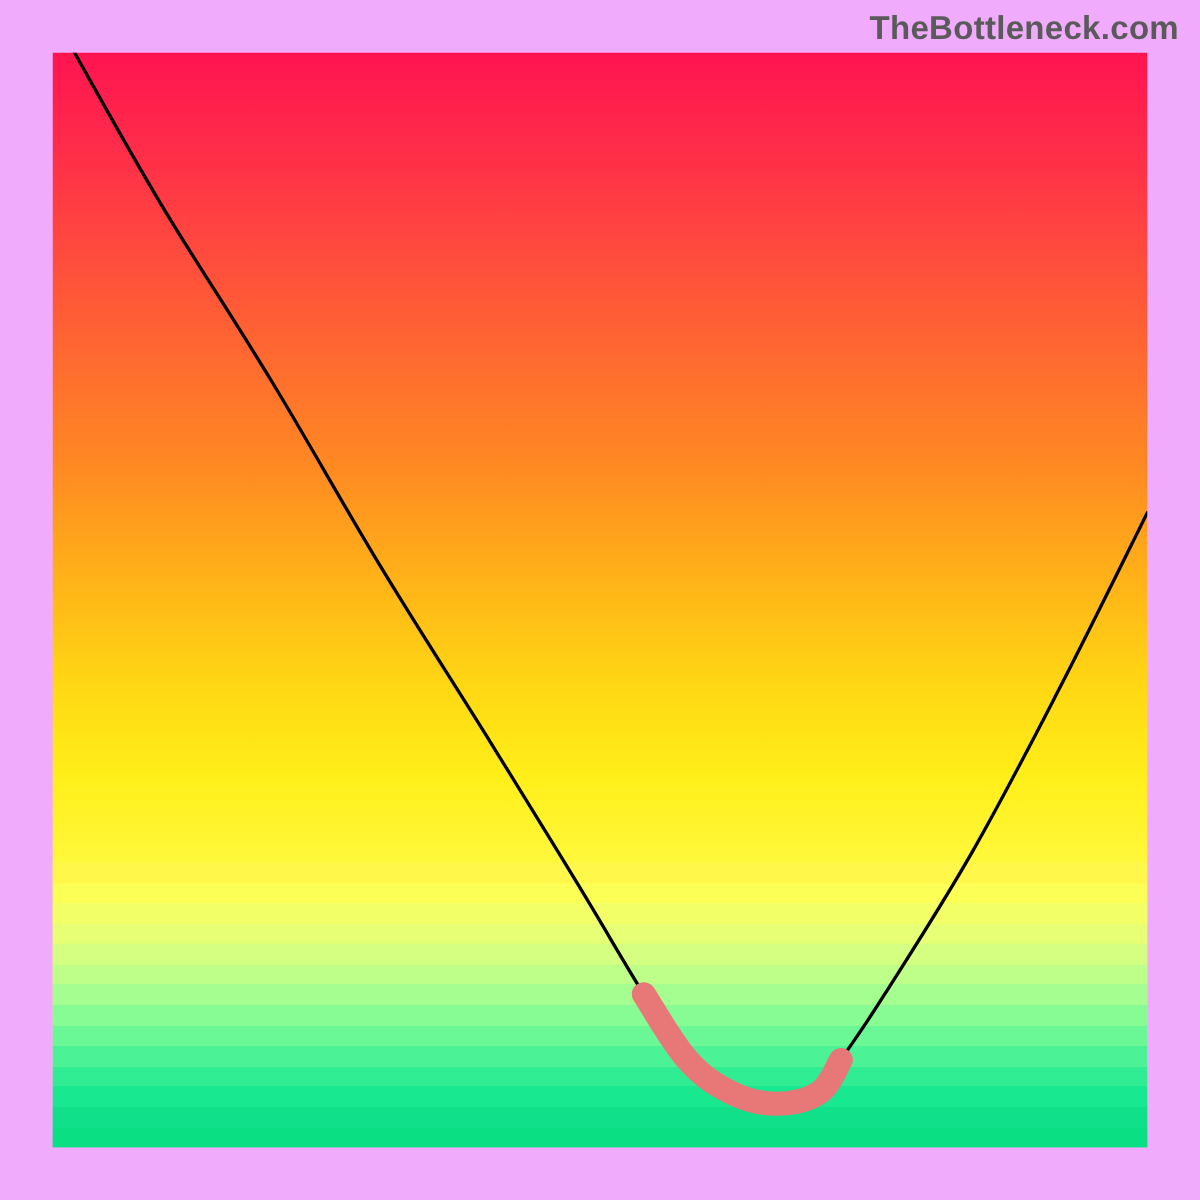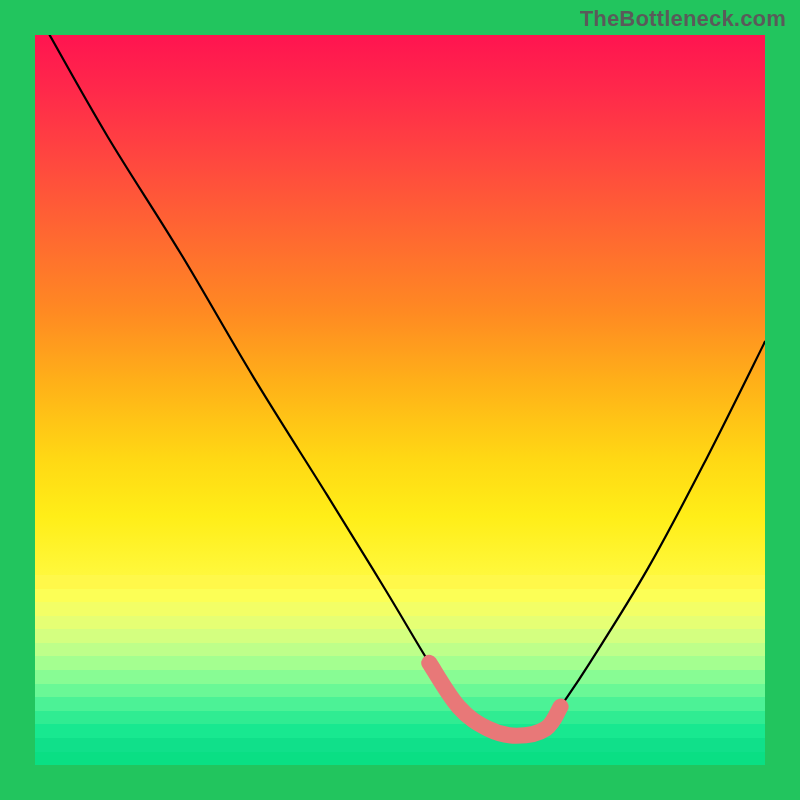--- a/index.html
+++ b/index.html
@@ -9,21 +9,21 @@
     height: 800px;
     background: #000;
     overflow: hidden;
   }
   .frame {
     position: absolute;
     left: 0;
     top: 0;
     width: 800px;
     height: 800px;
-    background: #22c55e;
+    background: #f0abfc;
   }
   .plot-area {
     position: absolute;
     left: 35px;
     top: 35px;
     width: 730px;
     height: 730px;
     overflow: hidden;
   }
   .gradient {

